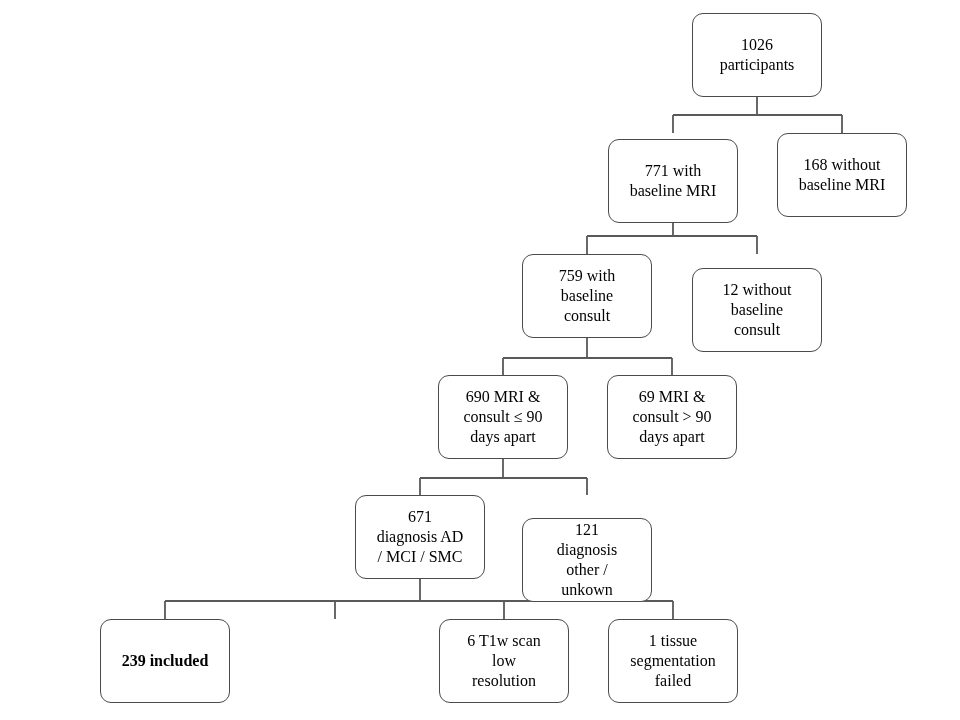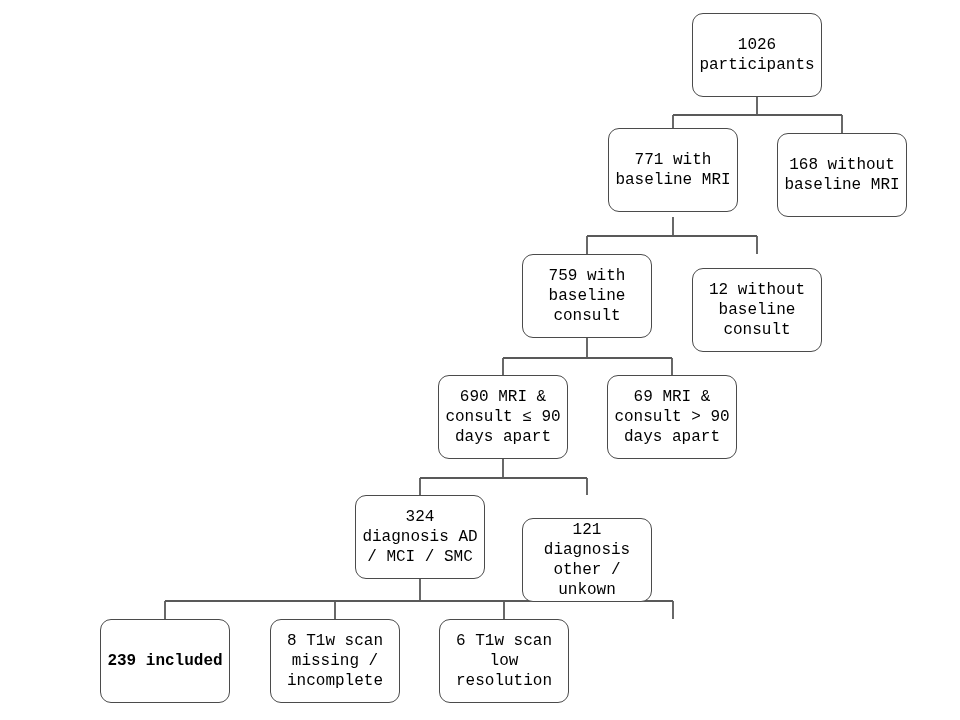--- a/index.html
+++ b/index.html
@@ -5,21 +5,21 @@
   html, body {
     margin: 0;
     padding: 0;
     background: #ffffff;
   }
   #canvas {
     position: relative;
     width: 960px;
     height: 720px;
     background: #ffffff;
-    font-family: Liberation Mono, monospace;
+    font-family: Liberation Serif, serif;
     overflow: hidden;
   }
   #connectors {
     position: absolute;
     left: 0;
     top: 0;
   }
   #connectors path {
     stroke: #595959;
     stroke-width: 1.8;
@@ -56,48 +56,48 @@
     <path d="M757,97 V115 M673,115 H842 M673,115 V133 M842,115 V133"></path>
     <path d="M673,217 V236 M587,236 H757 M587,236 V254 M757,236 V254"></path>
     <path d="M587,338 V358 M503,358 H672 M503,358 V375 M672,358 V375"></path>
     <path d="M503,459 V478 M420,478 H587 M420,478 V495 M587,478 V495"></path>
     <path d="M420,579 V601 M165,601 H673 M165,601 V619 M335,601 V619 M504,601 V619 M673,601 V619"></path>
   </svg>
 
   <div class="node" style="left:692px; top:13px">1026
 participants</div>
 
-  <div class="node" style="left:608px; top:128px">771 with
+  <div class="node" style="left:608px; top:139px">771 with
 baseline MRI</div>
   <div class="node" style="left:777px; top:133px">168 without
 baseline MRI</div>
 
   <div class="node" style="left:522px; top:254px">759 with
 baseline
 consult</div>
   <div class="node" style="left:692px; top:268px">12 without
 baseline
 consult</div>
 
   <div class="node" style="left:438px; top:375px">690 MRI &amp;
 consult ≤ 90
 days apart</div>
   <div class="node" style="left:607px; top:375px">69 MRI &amp;
 consult &gt; 90
 days apart</div>
 
-  <div class="node" style="left:355px; top:495px">324
+  <div class="node" style="left:355px; top:495px">671
 diagnosis AD
 / MCI / SMC</div>
   <div class="node" style="left:522px; top:518px">121
 diagnosis
 other /
 unkown</div>
 
   <div class="node emphasis" style="left:100px; top:619px">239 included</div>
-  <div class="node" style="left:270px; top:619px">8 T1w scan
-missing /
-incomplete</div>
   <div class="node" style="left:439px; top:619px">6 T1w scan
 low
 resolution</div>
+  <div class="node" style="left:608px; top:619px">1 tissue
+segmentation
+failed</div>
 
 </div>
 
 </body></html>

